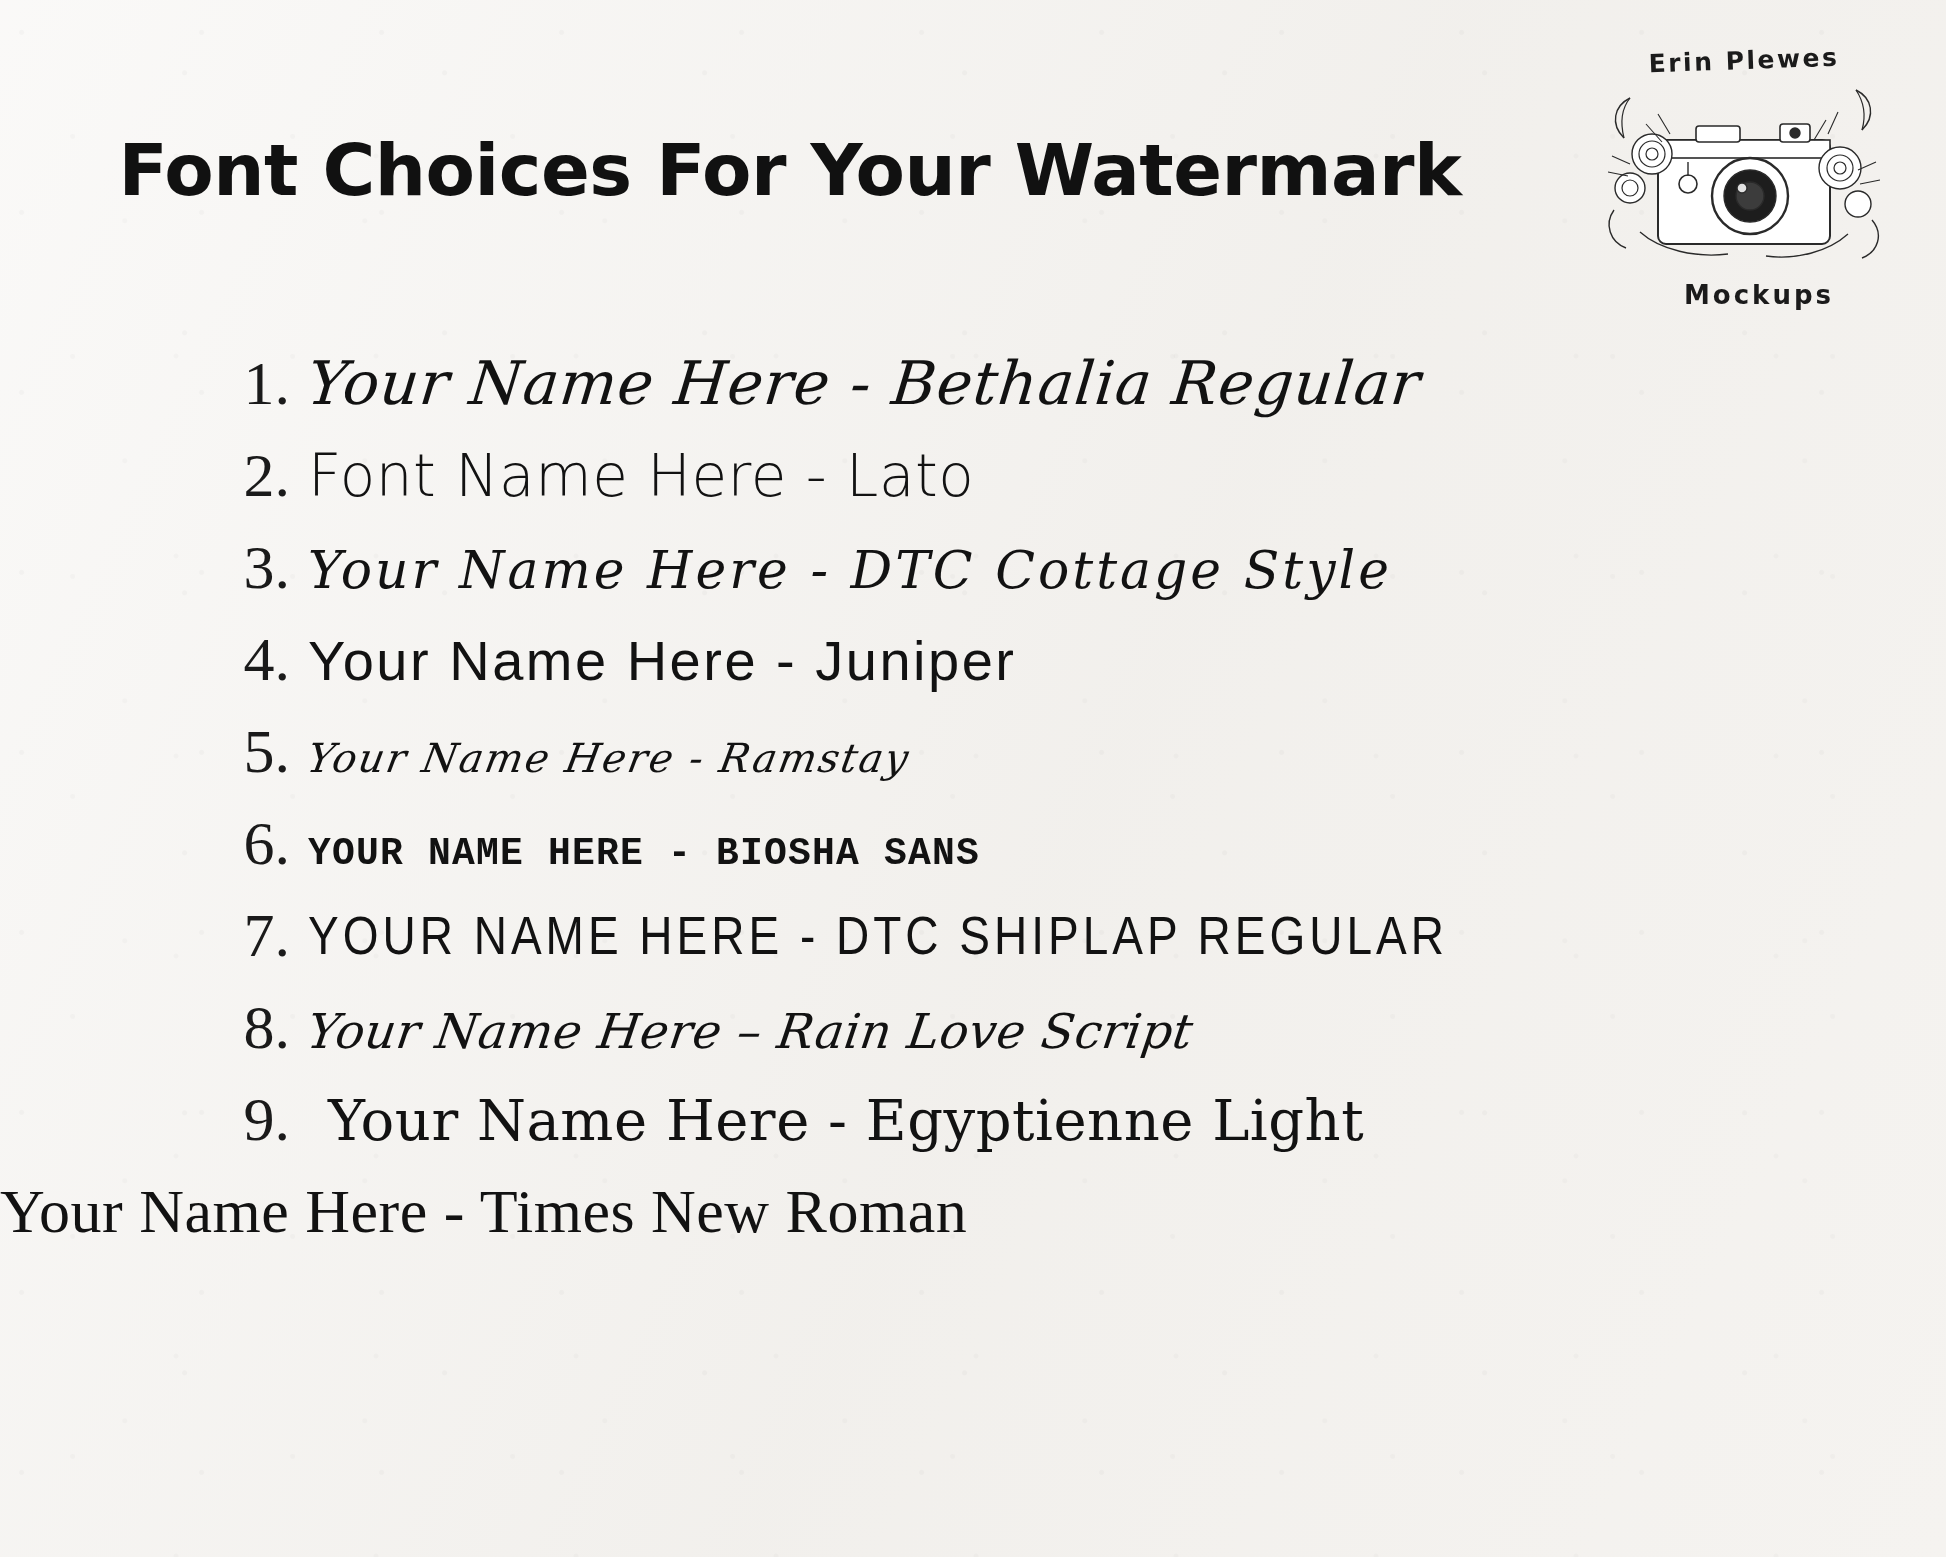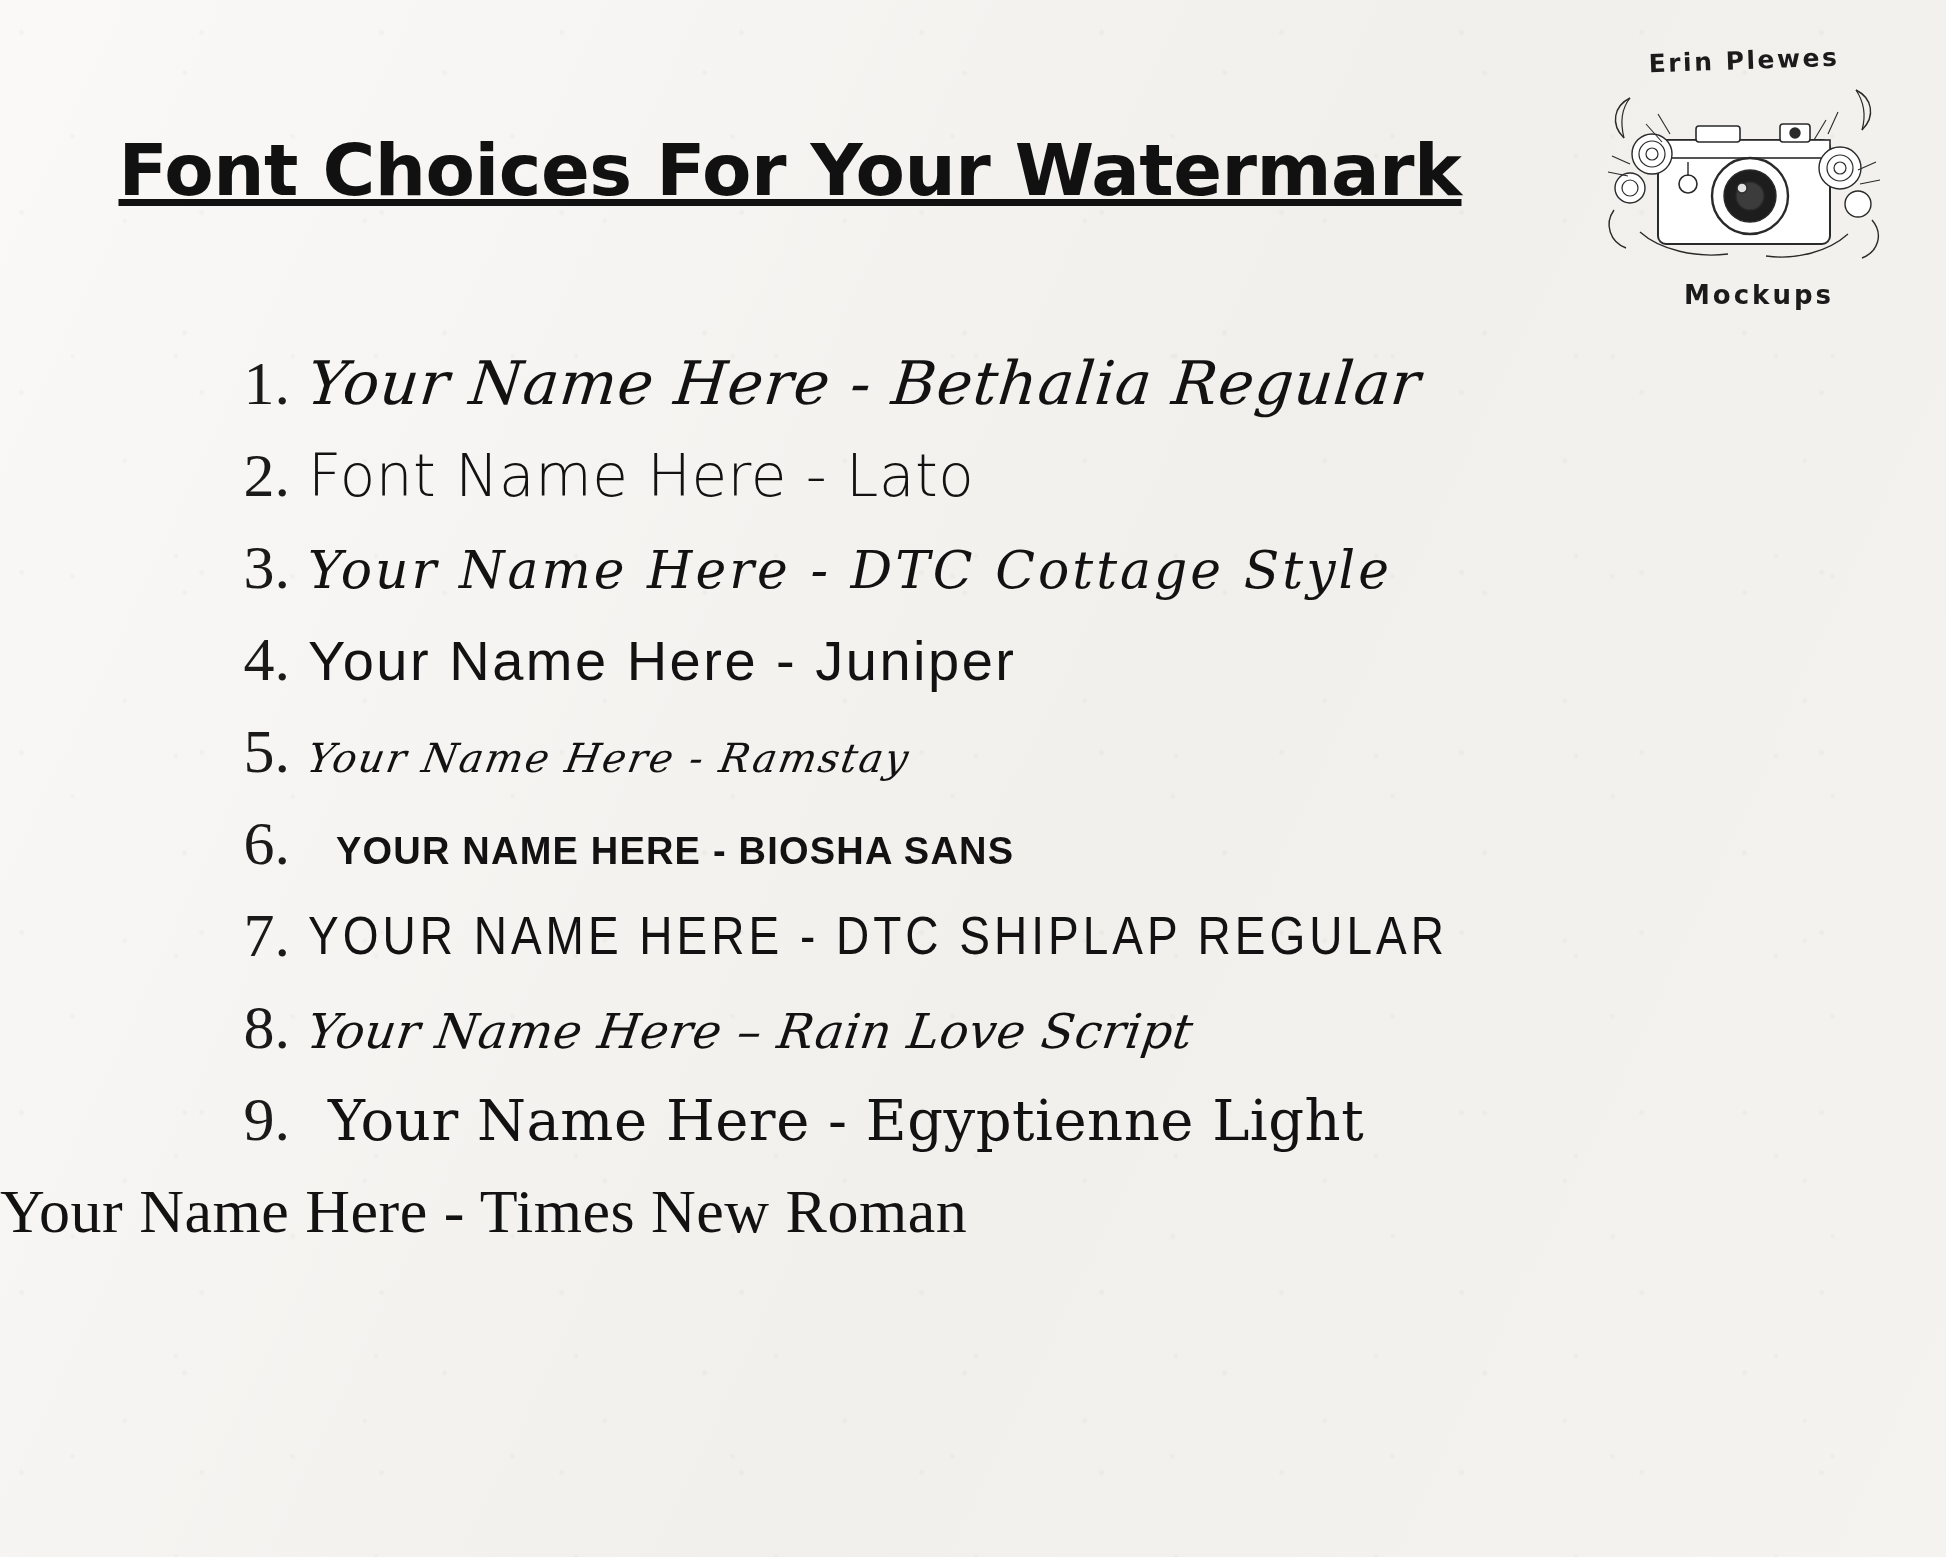--- a/index.html
+++ b/index.html
@@ -40,21 +40,20 @@
     left: 0;
     top: 128px;
     width: 1580px;
     text-align: center;
     font-family: "DejaVu Sans", sans-serif;
     font-weight: bold;
     font-size: 72px;
     letter-spacing: -0.5px;
     color: #111111;
     white-space: nowrap;
-    text-decoration: underline;
   }
 
   
   .logo {
     position: absolute;
     right: 52px;
     top: 28px;
     width: 300px;
     height: 290px;
   }
@@ -150,25 +149,24 @@
   .f5 {
     font-family: "DejaVu Serif", serif;
     font-style: italic;
     font-size: 40px;
     letter-spacing: 2px;
     transform: skewX(-10deg);
     display: inline-block;
     font-weight: 400;
   }
   .f6 {
-    font-family: Liberation Sans, sans-serif;
+    font-family: Liberation Mono, monospace;
     font-weight: bold;
     font-size: 38px;
     letter-spacing: 1.2px;
-    margin-left: 28px;
   }
   .f7 {
     font-family: "Liberation Sans", sans-serif;
     font-weight: 300;
     font-size: 46px;
     letter-spacing: 4px;
     transform: scaleY(1.18);
     display: inline-block;
     transform-origin: left bottom;
   }

